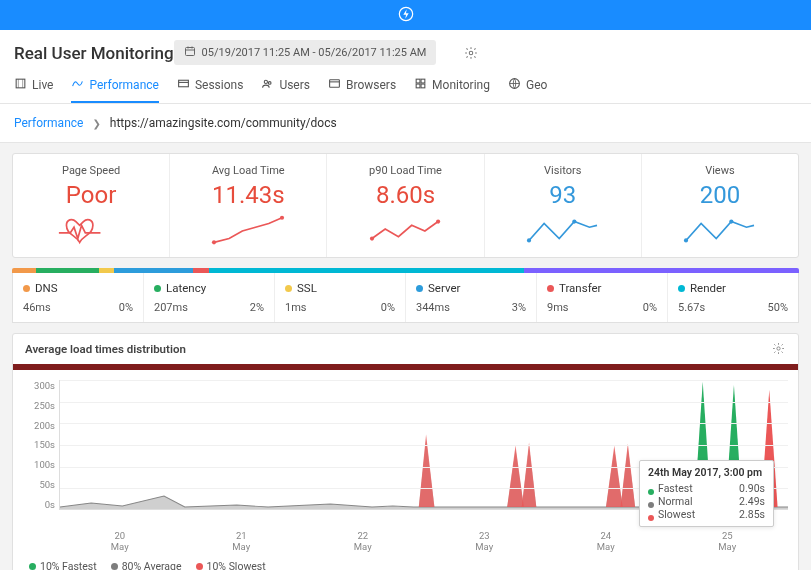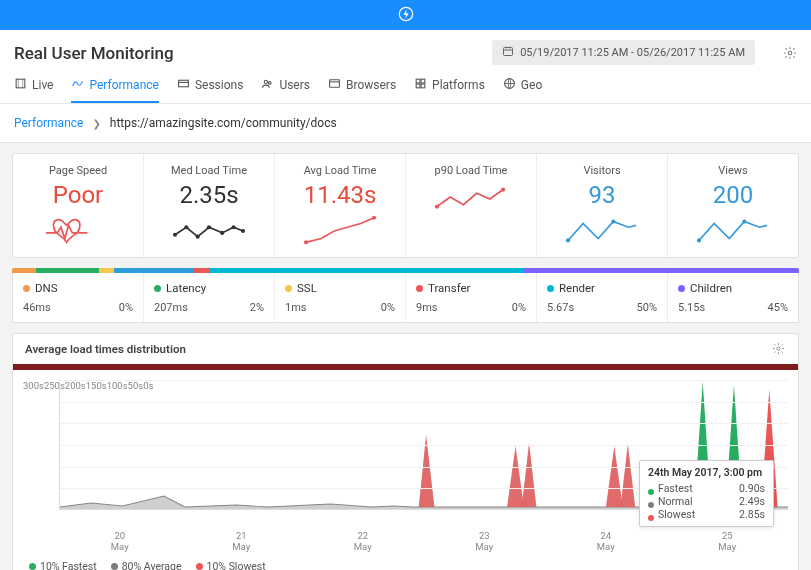--- a/index.html
+++ b/index.html
@@ -16,21 +16,20 @@
   background: #198cff;
   height: 30px;
   display: flex;
   align-items: center;
   justify-content: center;
 }
 .topbar svg { width: 16px; height: 16px; }
 .header {
   display: flex;
   align-items: center;
-  justify-content: space-between;
   padding: 10px 14px 6px 14px;
   background: #fff;
 }
 .header h1 { font-size: 17px; font-weight: 500; color: #333; }
 .header-right { display: flex; align-items: center; gap: 28px; }
 .date-range {
   background: #ebebeb;
   border-radius: 3px;
   padding: 5px 10px;
   font-size: 11px;
@@ -121,21 +120,21 @@
   color: #444;
 }
 .chart-body { position: relative; padding: 10px 10px 4px 10px; }
 .chart-area { position: relative; height: 148px; }
 .y-axis {
   position: absolute;
   left: 0; top: 0;
   width: 32px;
   height: 130px;
   display: flex;
-  flex-direction: row;
+  flex-direction: column;
   justify-content: space-between;
   font-size: 9.5px;
   color: #888;
   text-align: right;
 }
 .plot {
   margin-left: 36px;
   height: 130px;
   border-bottom: 1px solid #ddd;
   border-left: 1px solid #ddd;
@@ -247,21 +246,21 @@
         </svg></span>
       <span>Browsers</span>
     </div>
     <div class="tab">
       <span><svg viewBox="0 0 24 24">
           <rect x="4" y="4" width="7" height="7" fill="none" stroke="currentColor" stroke-width="2"></rect>
           <rect x="13" y="4" width="7" height="7" fill="none" stroke="currentColor" stroke-width="2"></rect>
           <rect x="4" y="13" width="7" height="7" fill="none" stroke="currentColor" stroke-width="2"></rect>
           <rect x="13" y="13" width="7" height="7" fill="none" stroke="currentColor" stroke-width="2"></rect>
         </svg></span>
-      <span>Platforms</span>
+      <span>Monitoring</span>
     </div>
     <div class="tab">
       <span><svg viewBox="0 0 24 24">
           <circle cx="12" cy="12" r="9" fill="none" stroke="currentColor" stroke-width="2"></circle>
           <path d="M3 12h18M12 3c3 3 3 15 0 18M12 3c-3 3-3 15 0 18" fill="none" stroke="currentColor" stroke-width="1.5"></path>
         </svg></span>
       <span>Geo</span>
     </div>
   </div>
 
@@ -277,48 +276,33 @@
     <div class="metric-label">Page Speed</div>
     <div class="metric-value red">Poor</div>
     <div class="metric-spark">
           <svg viewBox="0 0 80 36">
             <path d="M28 30 C24 22 14 22 14 12 C14 6 20 4 24 8 L28 12 L32 8 C36 4 42 6 42 12 C42 22 32 22 28 30 Z" fill="none" stroke="#eb5757" stroke-width="1.8"></path>
             <path d="M6 20 L18 20 L22 14 L26 26 L30 12 L34 20 L50 20" fill="none" stroke="#eb5757" stroke-width="1.8"></path>
           </svg>
         </div>
       </div>
       <div class="metric">
-    <div class="metric-label">Med Load Time</div>
-    <div class="metric-value ">2.35s</div>
-    <div class="metric-spark">
-          <svg viewBox="0 0 80 36">
-            <polyline points="4,22 16,14 28,24 40,14 54,20 66,14 76,18" fill="none" stroke="#333" stroke-width="1.8"></polyline>
-            <circle cx="4" cy="22" r="2.2" fill="#333"></circle>
-            <circle cx="16" cy="14" r="2.2" fill="#333"></circle>
-            <circle cx="28" cy="24" r="2.2" fill="#333"></circle>
-            <circle cx="40" cy="14" r="2.2" fill="#333"></circle>
-            <circle cx="54" cy="20" r="2.2" fill="#333"></circle>
-            <circle cx="66" cy="14" r="2.2" fill="#333"></circle>
-            <circle cx="76" cy="18" r="2.2" fill="#333"></circle>
-          </svg>
-        </div>
-      </div>
-      <div class="metric">
     <div class="metric-label">Avg Load Time</div>
     <div class="metric-value red">11.43s</div>
     <div class="metric-spark">
           <svg viewBox="0 0 80 36">
             <polyline points="4,30 20,26 34,18 48,14 62,10 76,4" fill="none" stroke="#eb5757" stroke-width="1.8"></polyline>
             <circle cx="4" cy="30" r="2.2" fill="#eb5757"></circle>
             <circle cx="76" cy="4" r="2.2" fill="#eb5757"></circle>
           </svg>
         </div>
       </div>
       <div class="metric">
     <div class="metric-label">p90 Load Time</div>
+    <div class="metric-value red">8.60s</div>
     <div class="metric-spark">
           <svg viewBox="0 0 80 36">
             <polyline points="4,26 18,16 32,24 46,12 60,18 74,8" fill="none" stroke="#eb5757" stroke-width="1.8"></polyline>
             <circle cx="4" cy="26" r="2.2" fill="#eb5757"></circle>
             <circle cx="74" cy="8" r="2.2" fill="#eb5757"></circle>
           </svg>
         </div>
       </div>
       <div class="metric">
     <div class="metric-label">Visitors</div>
@@ -380,46 +364,46 @@
             <span class="dot" style="background:#f2c94c"></span>
             <span>SSL</span>
           </div>
     <div class="timing-values">
             <span>1ms</span>
             <span>0%</span>
           </div>
         </div>
         <div class="timing-cell">
     <div class="timing-name">
+            <span class="dot" style="background:#2d9cdb"></span>
+            <span>Server</span>
+          </div>
+    <div class="timing-values">
+            <span>344ms</span>
+            <span>3%</span>
+          </div>
+        </div>
+        <div class="timing-cell">
+    <div class="timing-name">
             <span class="dot" style="background:#eb5757"></span>
             <span>Transfer</span>
           </div>
     <div class="timing-values">
             <span>9ms</span>
             <span>0%</span>
           </div>
         </div>
         <div class="timing-cell">
     <div class="timing-name">
             <span class="dot" style="background:#00b8d4"></span>
             <span>Render</span>
           </div>
     <div class="timing-values">
             <span>5.67s</span>
             <span>50%</span>
-          </div>
-        </div>
-        <div class="timing-cell">
-    <div class="timing-name">
-            <span class="dot" style="background:#7b61ff"></span>
-            <span>Children</span>
-          </div>
-    <div class="timing-values">
-            <span>5.15s</span>
-            <span>45%</span>
           </div>
         </div>
       </div>
   </div>
 
   <div class="chart-panel">
     <div class="chart-header">
       <span>Average load times distribution</span>
       <span class="gear">
         <svg viewBox="0 0 24 24" width="13" height="13">

